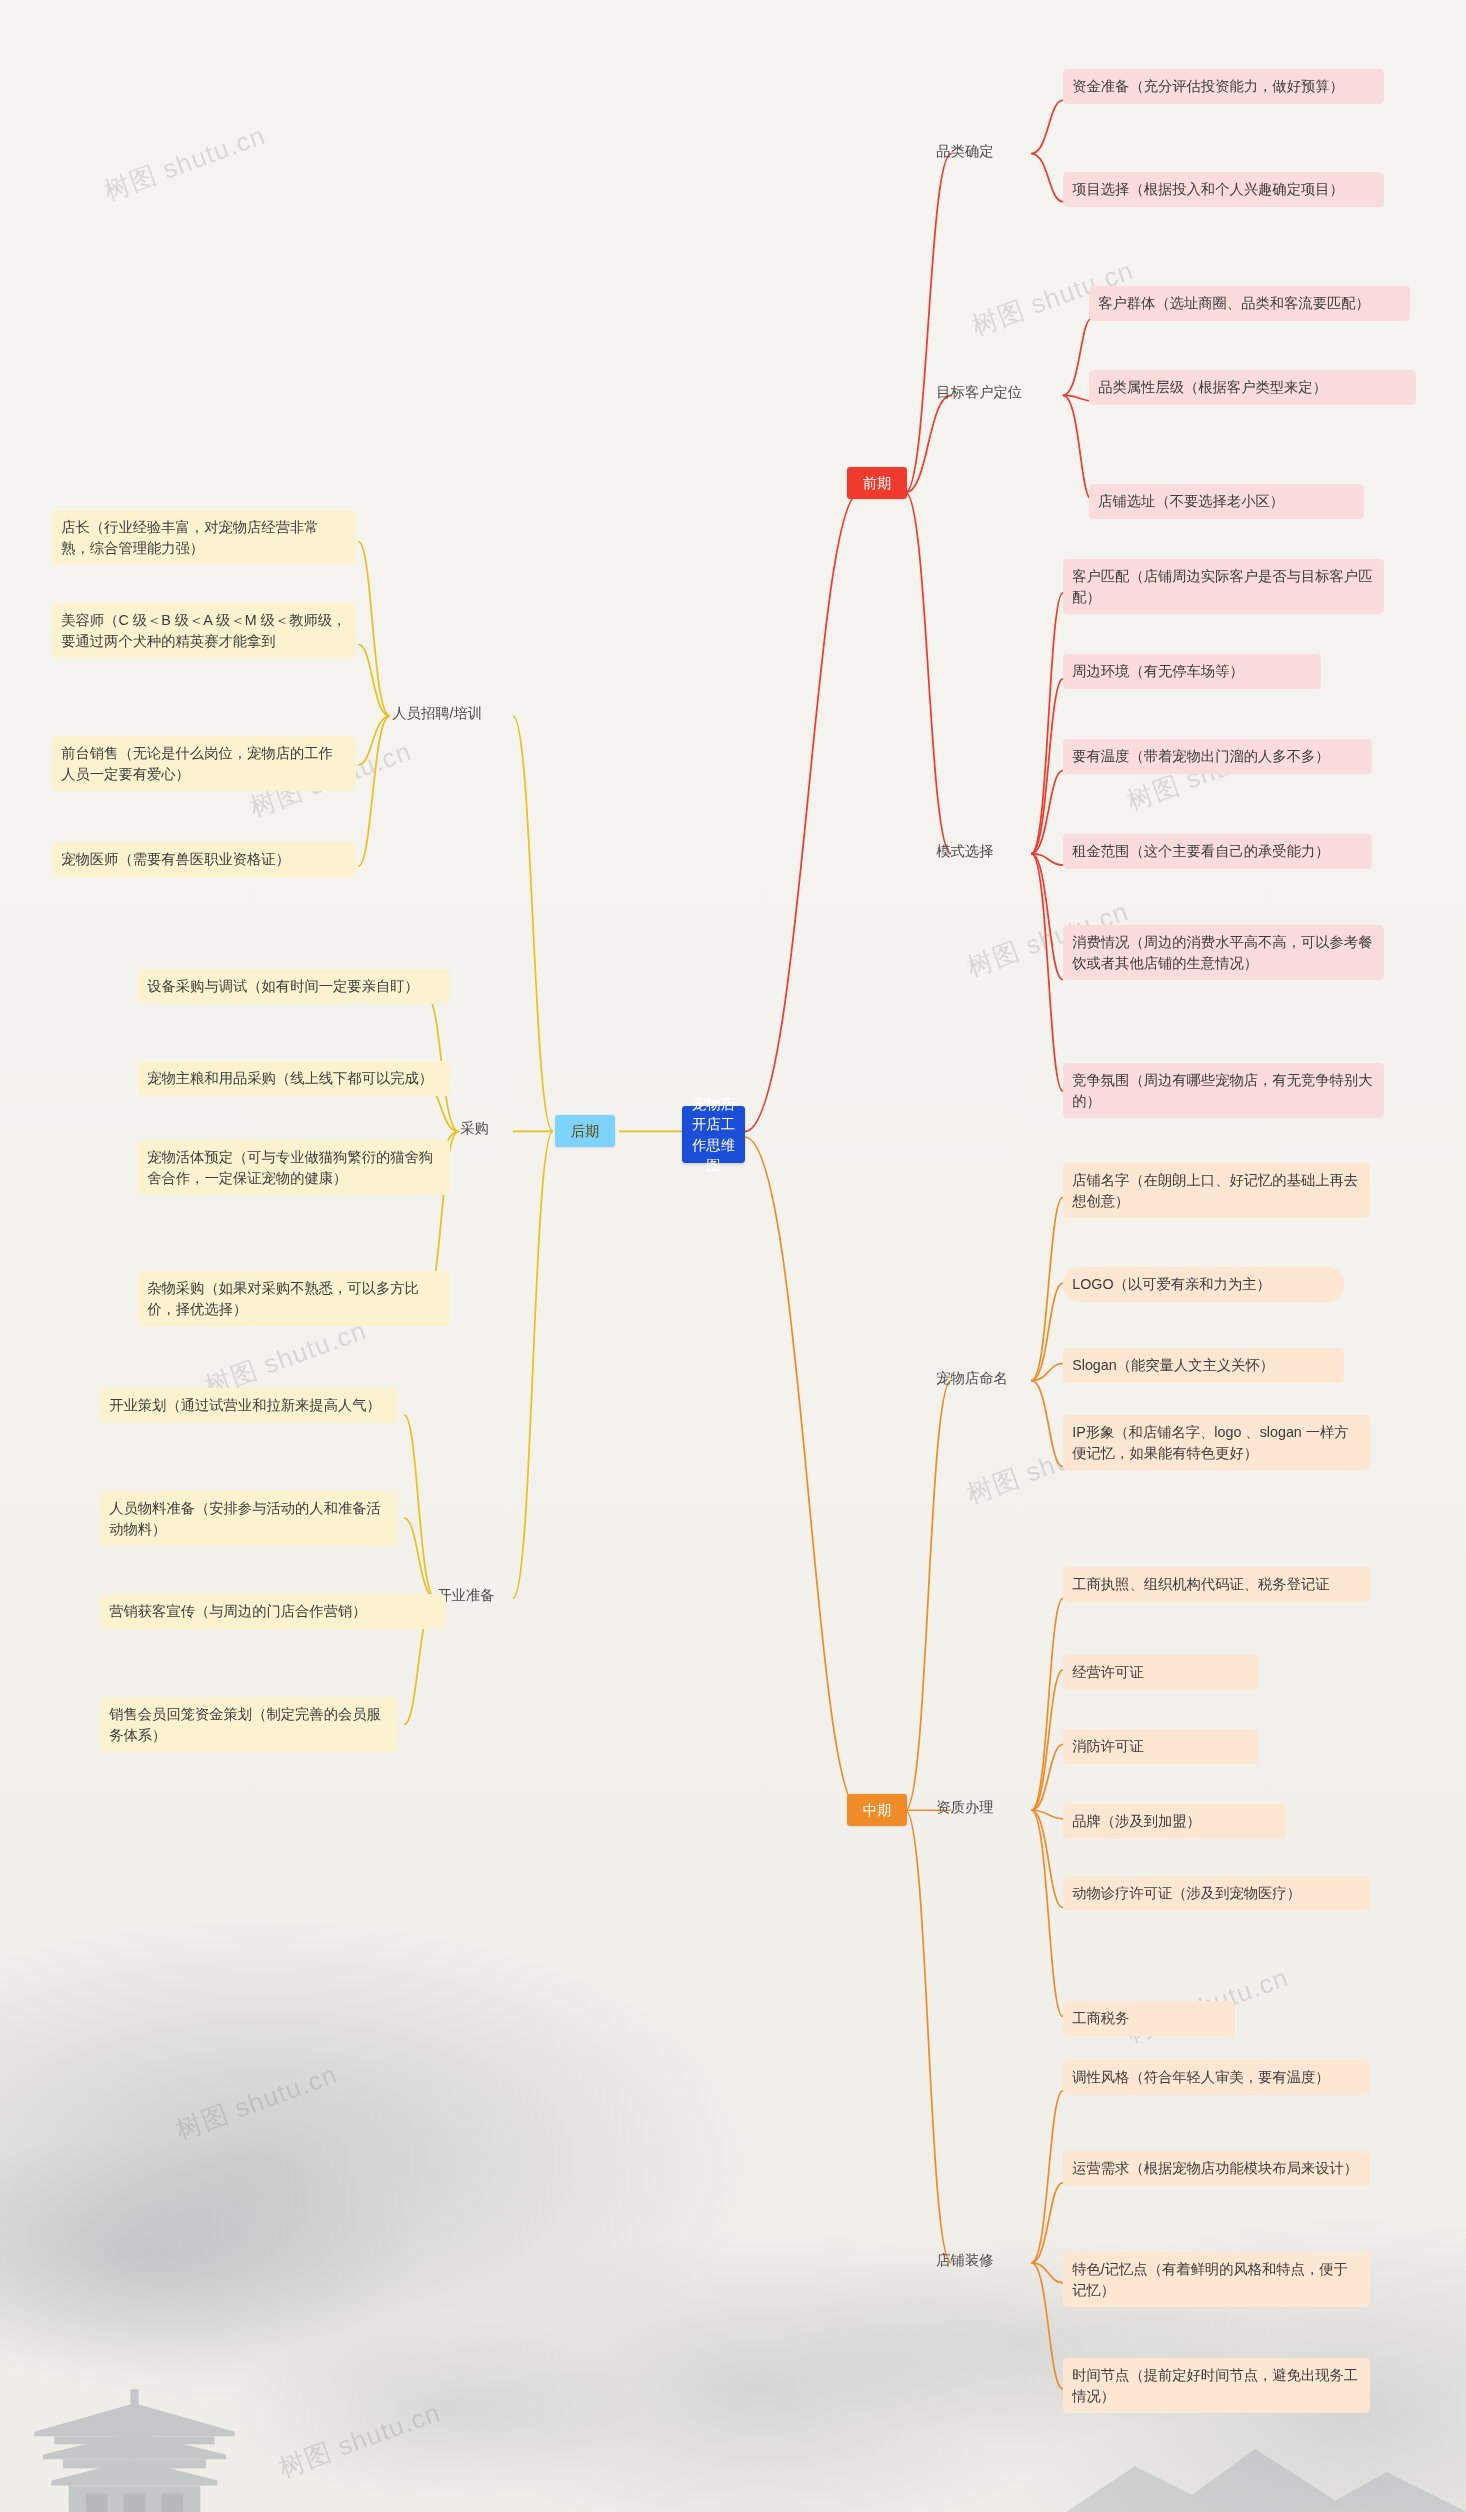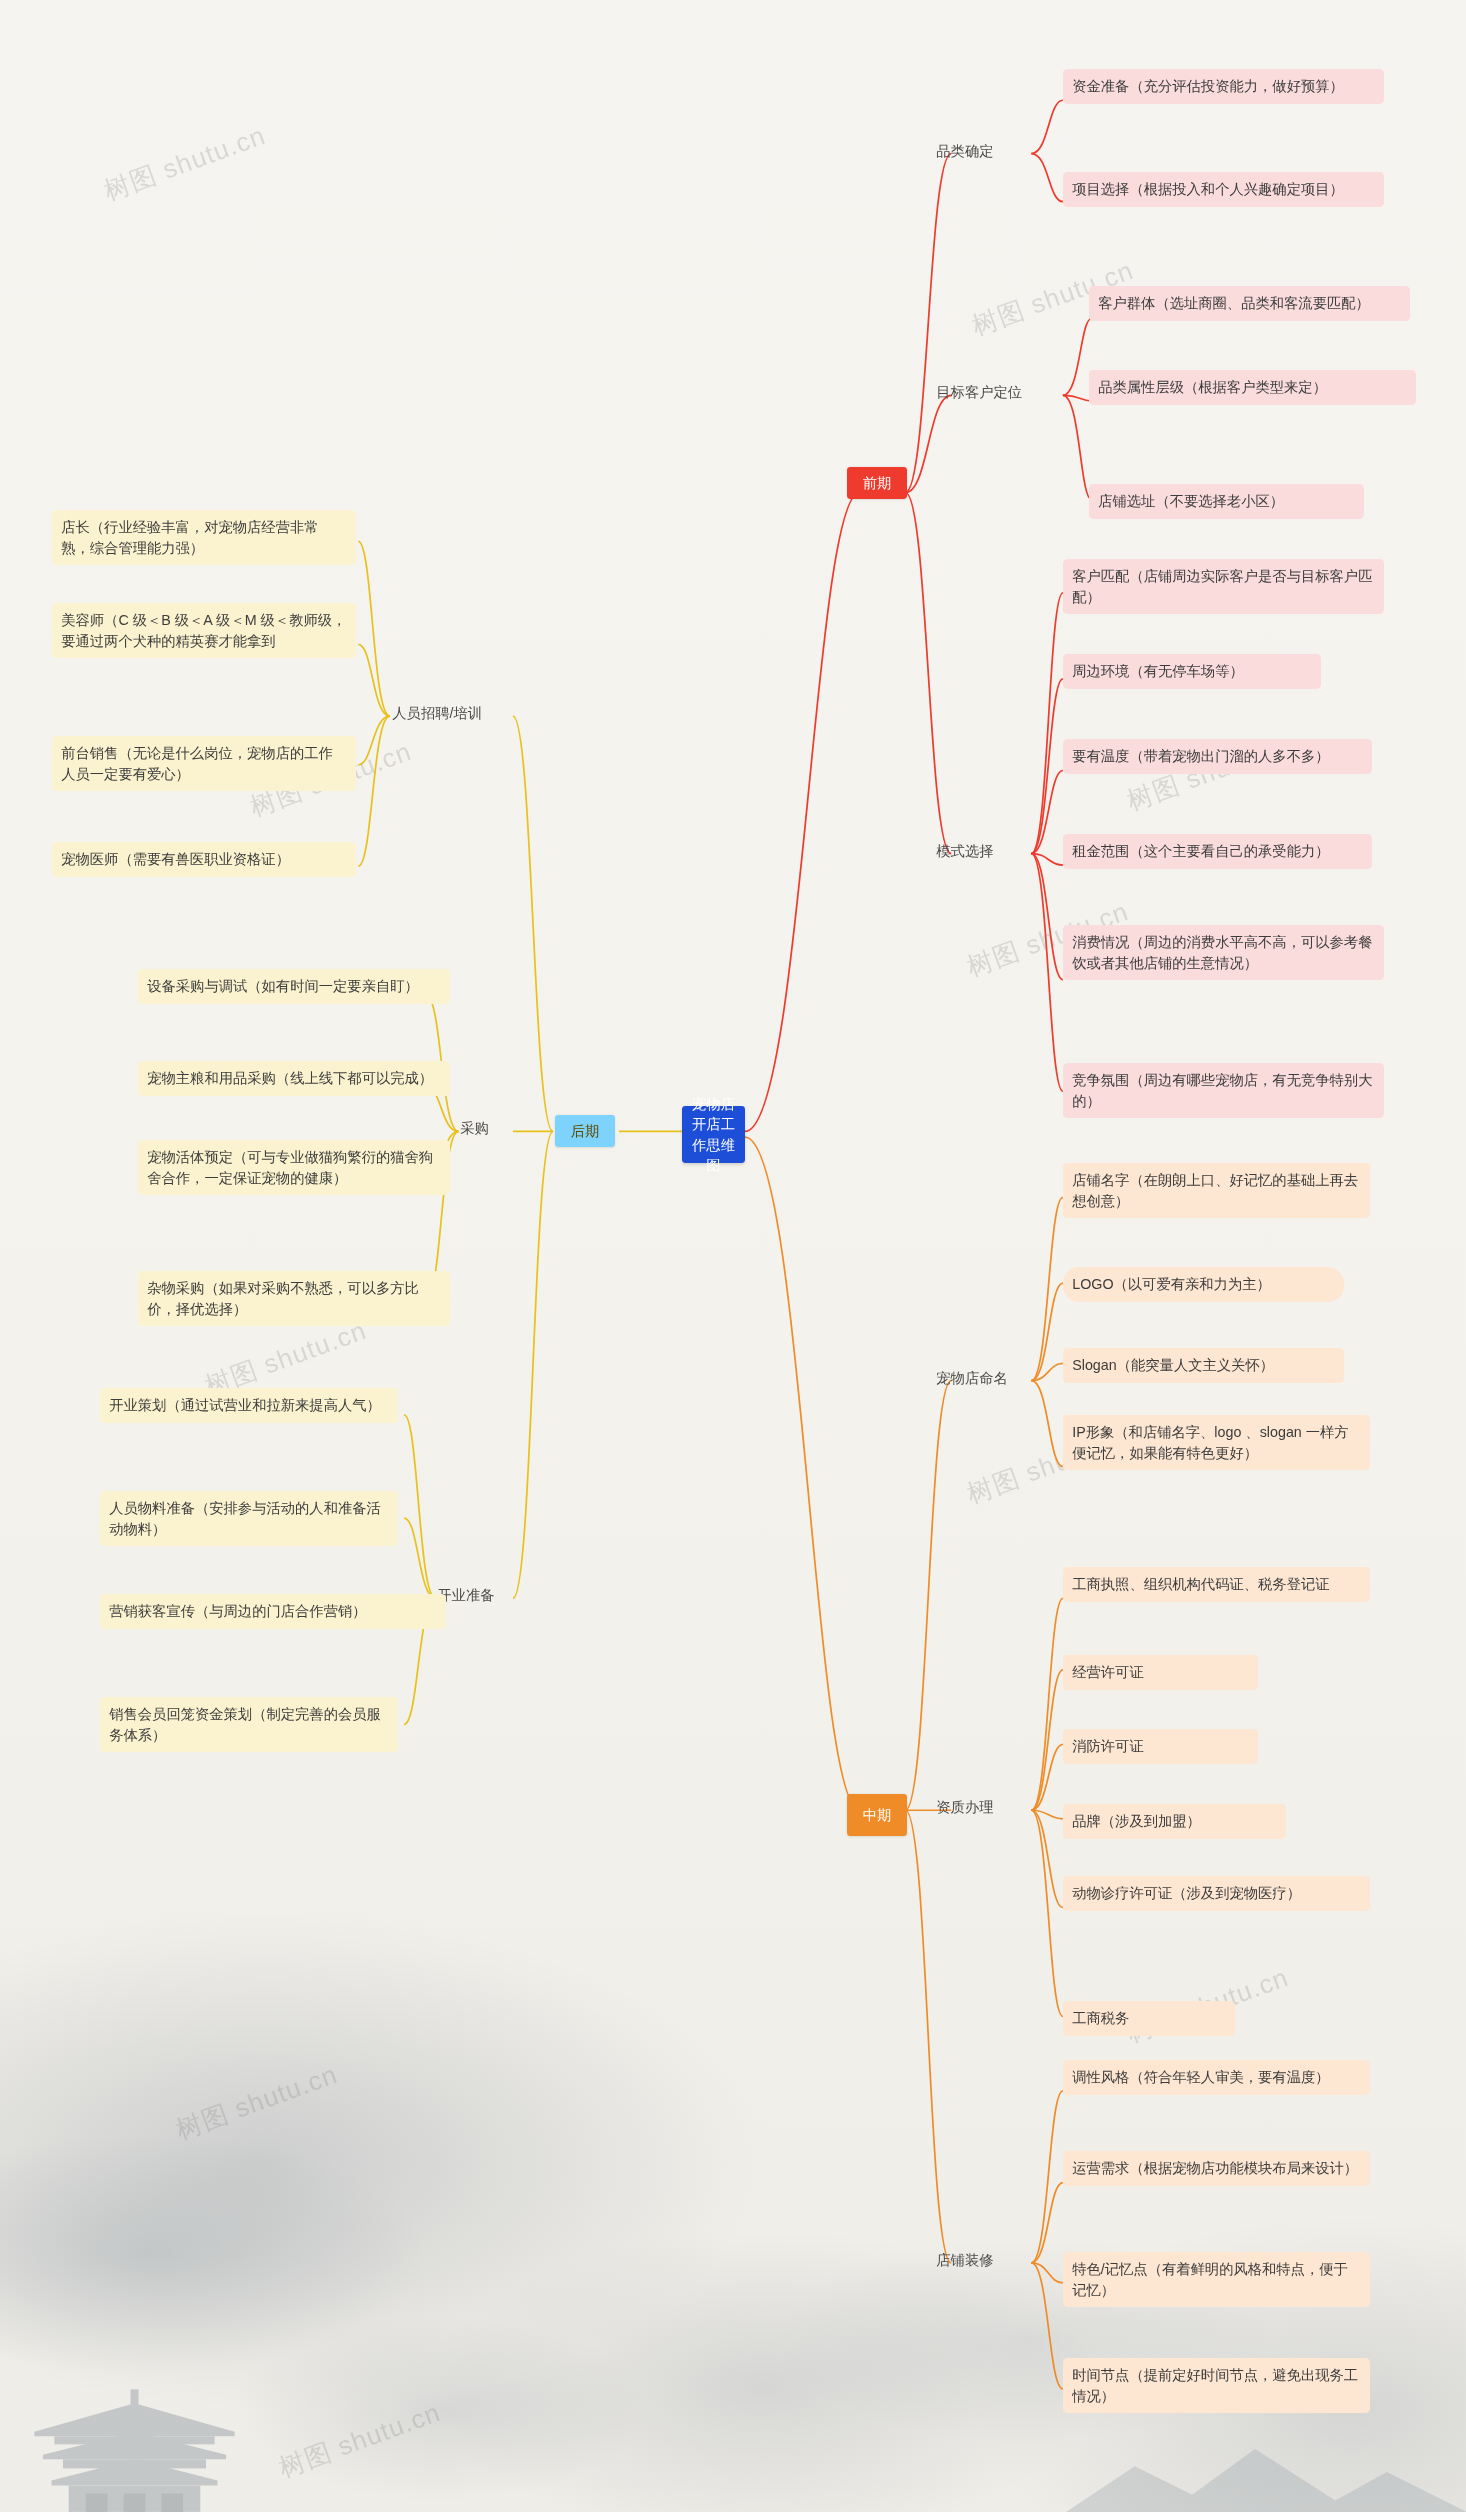--- a/index.html
+++ b/index.html
@@ -216,21 +216,21 @@
   <path d="M1800 3950 C1830 3950, 1830 3650, 1855 3650" fill="none" stroke="#ef8c28" stroke-width="3"></path>
   <path d="M1800 3950 C1830 3950, 1830 3810, 1855 3810" fill="none" stroke="#ef8c28" stroke-width="3"></path>
   <path d="M1800 3950 C1830 3950, 1830 3985, 1855 3985" fill="none" stroke="#ef8c28" stroke-width="3"></path>
   <path d="M1800 3950 C1830 3950, 1830 4170, 1855 4170" fill="none" stroke="#ef8c28" stroke-width="3"></path>
 </svg>
 
 <div class="node root" style="left:682px; top:1106px; width:63px; height:57px;">宠物店开店工作思维图</div>
 
 <div class="node stage red" style="left:847px; top:467px; width:60px; height:32px;">前期</div>
 <div class="node stage yellow" style="left:555px; top:1115px; width:60px; height:32px;">后期</div>
-<div class="node stage orange" style="left:847px; top:1794px; width:60px; height:42px;">中期</div>
+<div class="node stage orange" style="left:847px; top:1794px; width:60px; height:32px;">中期</div>
 
 <div class="node branch" style="left:934px; top:138px; width:103px;">品类确定</div>
 <div class="node branch" style="left:934px; top:379px; width:132px;">目标客户定位</div>
 <div class="node branch" style="left:934px; top:838px; width:103px;">模式选择</div>
 
 <div class="node leaf-red" style="left:1063px; top:69px; width:321px;">资金准备（充分评估投资能力，做好预算）</div>
 <div class="node leaf-red" style="left:1063px; top:172px; width:321px;">项目选择（根据投入和个人兴趣确定项目）</div>
 
 <div class="node leaf-red" style="left:1089px; top:286px; width:321px;">客户群体（选址商圈、品类和客流要匹配）</div>
 <div class="node leaf-red" style="left:1089px; top:370px; width:327px;">品类属性层级（根据客户类型来定）</div>

